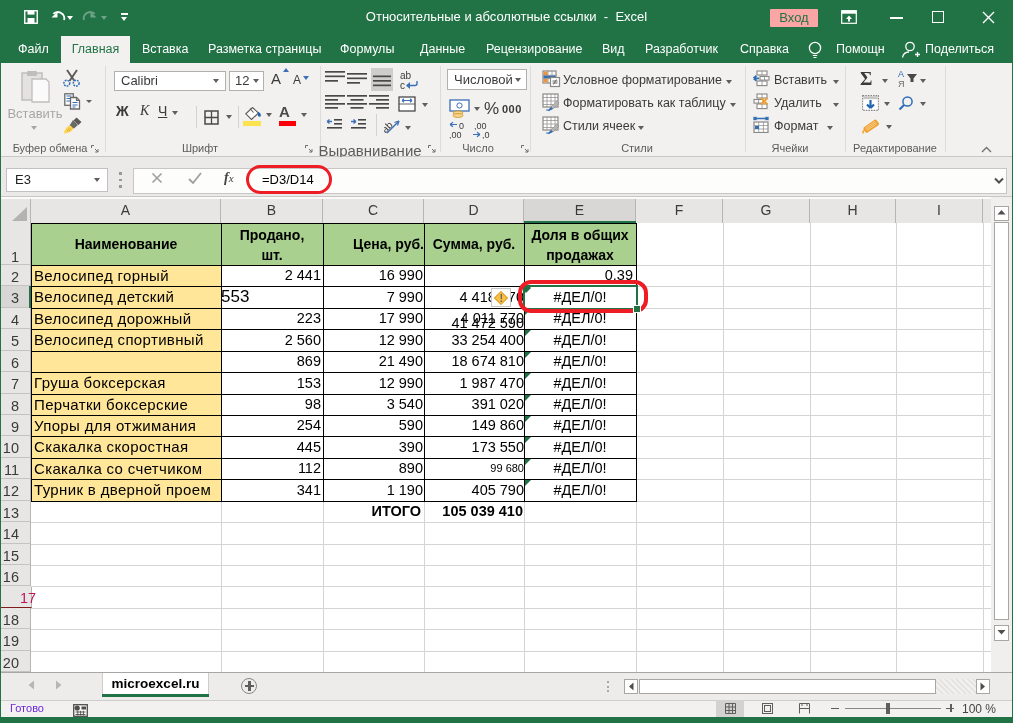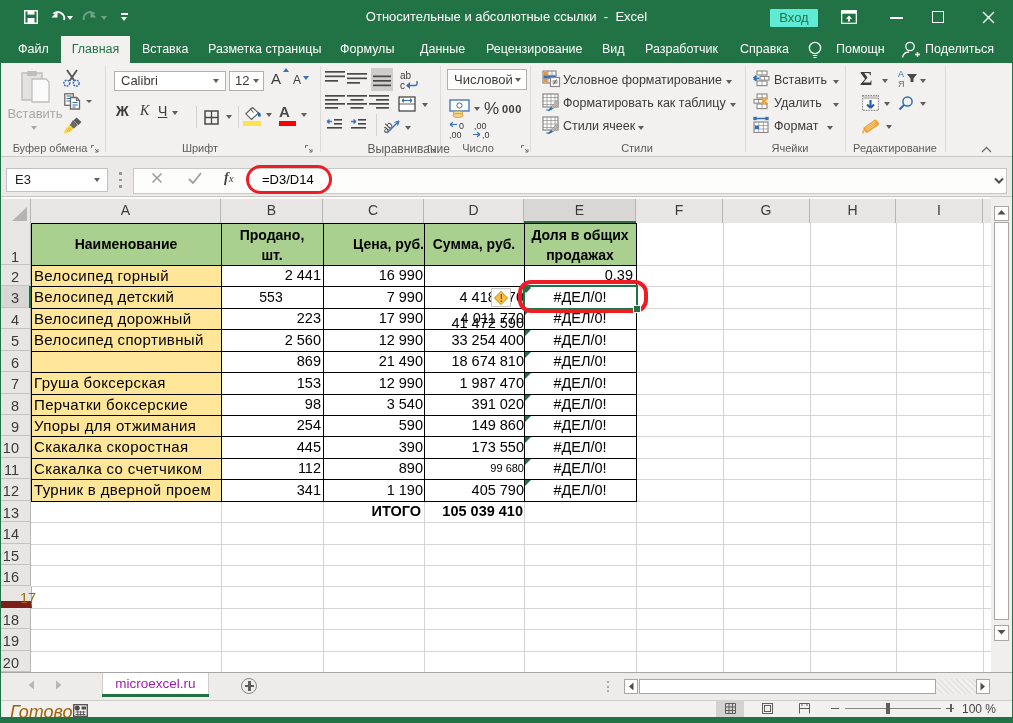--- a/index.html
+++ b/index.html
@@ -26,21 +26,21 @@
 <div class="dd" style="left:67px;top:16px;border-top-color:#fff;"></div>
 <svg class="a" style="left:82px;top:10px;" width="16" height="15" viewBox="0 0 16 15">
 <path d="M13.5 4.5 Q8 -0.5 3 4.5 Q1 7 2 10" fill="none" stroke="#6fa287" stroke-width="1.8"></path>
 <path d="M15.5 1 L15.5 7.5 L9 7.5 Z" fill="#217346"></path>
 <path d="M14.5 7.5 L8.5 7.5 L8.5 1.8 Z" fill="#6fa287"></path>
 </svg>
 <div class="dd" style="left:101px;top:16px;border-top-color:#6fa287;"></div>
 <div class="a" style="left:121px;top:13px;width:7px;height:1.5px;background:#fff;"></div>
 <div class="dd" style="left:121px;top:17px;border-top-color:#fff;"></div>
 <div class="a" style="left:0;top:9px;width:1013px;text-align:center;color:#fff;font-size:13px;">Относительные и абсолютные ссылки &nbsp;-&nbsp; Excel</div>
-<div class="a" style="left:770px;top:9px;width:48px;height:18px;background:#5eead4;border-radius:1px;color:#217346;font-size:13px;text-align:center;line-height:18px;">Вход</div>
+<div class="a" style="left:770px;top:9px;width:48px;height:18px;background:#fca5a5;border-radius:1px;color:#217346;font-size:13px;text-align:center;line-height:18px;">Вход</div>
 <svg class="a" style="left:841px;top:10px;" width="16" height="14" viewBox="0 0 16 14">
 <rect x="0.7" y="0.7" width="14.6" height="12.6" fill="none" stroke="#fff" stroke-width="1.2"></rect>
 <rect x="0.7" y="0.7" width="14.6" height="3" fill="#fff"></rect>
 <path d="M8 5.5 L11 9 L9 9 L9 11.5 L7 11.5 L7 9 L5 9 Z" fill="#fff"></path>
 </svg>
 <div class="a" style="left:890px;top:17px;width:13px;height:1.6px;background:#fff;"></div>
 <div class="a" style="left:932px;top:11px;width:12px;height:12px;border:1.3px solid #fff;"></div>
 <svg class="a" style="left:982px;top:11px;" width="13" height="13" viewBox="0 0 13 13">
 <path d="M1 1 L12 12 M12 1 L1 12" stroke="#fff" stroke-width="1.4"></path>
 </svg>
@@ -70,21 +70,21 @@
 <div class="a" style="left:0;top:63px;width:1013px;height:94px;background:#f2f1f0;border-bottom:1px solid #c9c7c5;"></div>
 <div class="a" style="left:105px;top:66px;width:1px;height:86px;background:#dddbd9;"></div>
 <div class="a" style="left:320px;top:66px;width:1px;height:86px;background:#dddbd9;"></div>
 <div class="a" style="left:440px;top:66px;width:1px;height:86px;background:#dddbd9;"></div>
 <div class="a" style="left:530px;top:66px;width:1px;height:86px;background:#dddbd9;"></div>
 <div class="a" style="left:745px;top:66px;width:1px;height:86px;background:#dddbd9;"></div>
 <div class="a" style="left:845px;top:66px;width:1px;height:86px;background:#dddbd9;"></div>
 <div class="a" style="left:945px;top:66px;width:1px;height:86px;background:#dddbd9;"></div>
 <div class="a" style="left:-30px;top:142px;width:160px;text-align:center;font-size:11px;color:#5c5b59;">Буфер обмена</div>
 <div class="a" style="left:120px;top:142px;width:160px;text-align:center;font-size:11px;color:#5c5b59;">Шрифт</div>
-<div class="a" style="left:290px;top:142px;width:160px;text-align:right;font-size:12px;color:#5c5b59;">Выравнивание</div>
+<div class="a" style="left:290px;top:142px;width:160px;text-align:center;font-size:15px;color:#5c5b59;">Выравнивание</div>
 <div class="a" style="left:398px;top:142px;width:160px;text-align:center;font-size:11px;color:#5c5b59;">Число</div>
 <div class="a" style="left:557px;top:142px;width:160px;text-align:center;font-size:11px;color:#5c5b59;">Стили</div>
 <div class="a" style="left:710px;top:142px;width:160px;text-align:center;font-size:11px;color:#5c5b59;">Ячейки</div>
 <div class="a" style="left:815px;top:142px;width:160px;text-align:center;font-size:11px;color:#5c5b59;">Редактирование</div>
 <svg class="a" style="left:91px;top:145px;" width="9" height="9" viewBox="0 0 9 9">
 <path d="M0.5 3 L0.5 0.5 L3 0.5 M4 4 L7 7 M7 4.2 L7 7 L4.2 7" fill="none" stroke="#6e6d6b" stroke-width="1"></path>
 </svg>
 <svg class="a" style="left:305px;top:145px;" width="9" height="9" viewBox="0 0 9 9">
 <path d="M0.5 3 L0.5 0.5 L3 0.5 M4 4 L7 7 M7 4.2 L7 7 L4.2 7" fill="none" stroke="#6e6d6b" stroke-width="1"></path>
 </svg>
@@ -365,21 +365,21 @@
 <div class="a" style="left:0;top:372px;width:31px;height:22px;background:#e7e6e5;border-bottom:1px solid #c5c3c1;border-right:1px solid #b7b5b3;font-size:14.5px;color:#3b3a39;text-align:right;padding-right:11px;line-height:25px;">7</div>
 <div class="a" style="left:0;top:394px;width:31px;height:21px;background:#e7e6e5;border-bottom:1px solid #c5c3c1;border-right:1px solid #b7b5b3;font-size:14.5px;color:#3b3a39;text-align:right;padding-right:11px;line-height:24px;">8</div>
 <div class="a" style="left:0;top:415px;width:31px;height:21px;background:#e7e6e5;border-bottom:1px solid #c5c3c1;border-right:1px solid #b7b5b3;font-size:14.5px;color:#3b3a39;text-align:right;padding-right:11px;line-height:24px;">9</div>
 <div class="a" style="left:0;top:436px;width:31px;height:22px;background:#e7e6e5;border-bottom:1px solid #c5c3c1;border-right:1px solid #b7b5b3;font-size:14.5px;color:#3b3a39;text-align:right;padding-right:11px;line-height:25px;">10</div>
 <div class="a" style="left:0;top:458px;width:31px;height:21px;background:#e7e6e5;border-bottom:1px solid #c5c3c1;border-right:1px solid #b7b5b3;font-size:14.5px;color:#3b3a39;text-align:right;padding-right:11px;line-height:24px;">11</div>
 <div class="a" style="left:0;top:479px;width:31px;height:22px;background:#e7e6e5;border-bottom:1px solid #c5c3c1;border-right:1px solid #b7b5b3;font-size:14.5px;color:#3b3a39;text-align:right;padding-right:11px;line-height:25px;">12</div>
 <div class="a" style="left:0;top:501px;width:31px;height:21px;background:#e7e6e5;border-bottom:1px solid #c5c3c1;border-right:1px solid #b7b5b3;font-size:14.5px;color:#3b3a39;text-align:right;padding-right:11px;line-height:24px;">13</div>
 <div class="a" style="left:0;top:522px;width:31px;height:22px;background:#e7e6e5;border-bottom:1px solid #c5c3c1;border-right:1px solid #b7b5b3;font-size:14.5px;color:#3b3a39;text-align:right;padding-right:11px;line-height:25px;">14</div>
 <div class="a" style="left:0;top:544px;width:31px;height:21px;background:#e7e6e5;border-bottom:1px solid #c5c3c1;border-right:1px solid #b7b5b3;font-size:14.5px;color:#3b3a39;text-align:right;padding-right:11px;line-height:24px;">15</div>
 <div class="a" style="left:0;top:565px;width:31px;height:21px;background:#e7e6e5;border-bottom:1px solid #c5c3c1;border-right:1px solid #b7b5b3;font-size:14.5px;color:#3b3a39;text-align:right;padding-right:11px;line-height:24px;">16</div>
-<div class="a" style="left:0;top:586px;width:31px;height:22px;background:#e7e6e5;border-bottom:7px solid #7f1d1d;border-right:1px solid #b7b5b3;font-size:14.5px;color:#a16207;text-align:right;padding-right:11px;line-height:25px;padding-left:20px;">17</div>
+<div class="a" style="left:0;top:586px;width:31px;height:22px;background:#e7e6e5;border-bottom:1px solid #7f1d1d;border-right:1px solid #b7b5b3;font-size:14.5px;color:#be185d;text-align:right;padding-right:11px;line-height:25px;padding-left:20px;">17</div>
 <div class="a" style="left:0;top:608px;width:31px;height:21px;background:#e7e6e5;border-bottom:1px solid #c5c3c1;border-right:1px solid #b7b5b3;font-size:14.5px;color:#3b3a39;text-align:right;padding-right:11px;line-height:24px;">18</div>
 <div class="a" style="left:0;top:629px;width:31px;height:22px;background:#e7e6e5;border-bottom:1px solid #c5c3c1;border-right:1px solid #b7b5b3;font-size:14.5px;color:#3b3a39;text-align:right;padding-right:11px;line-height:25px;">19</div>
 <div class="a" style="left:0;top:651px;width:31px;height:21px;background:#e7e6e5;border-bottom:1px solid #c5c3c1;border-right:1px solid #b7b5b3;font-size:14.5px;color:#3b3a39;text-align:right;padding-right:11px;line-height:24px;">20</div>
 <div class="a gl" style="left:221px;top:223px;width:1px;height:449px;"></div>
 <div class="a gl" style="left:323px;top:223px;width:1px;height:449px;"></div>
 <div class="a gl" style="left:424px;top:223px;width:1px;height:449px;"></div>
 <div class="a gl" style="left:524px;top:223px;width:1px;height:449px;"></div>
 <div class="a gl" style="left:636px;top:223px;width:1px;height:449px;"></div>
 <div class="a gl" style="left:723px;top:223px;width:1px;height:449px;"></div>
 <div class="a gl" style="left:810px;top:223px;width:1px;height:449px;"></div>
@@ -410,21 +410,21 @@
 <div class="a" style="left:221px;top:223px;width:102px;height:42px;font-weight:bold;font-size:14px;color:#000;text-align:center;line-height:20px;padding-top:2px;">Продано,<br>шт.</div>
 <div class="a" style="left:31px;top:223px;width:190px;height:42px;font-weight:bold;font-size:14px;color:#000;text-align:center;line-height:42px;">Наименование</div>
 <div class="a" style="left:323px;top:223px;width:101px;height:42px;font-weight:bold;font-size:14px;color:#000;text-align:right;line-height:42px;">Цена, руб.</div>
 <div class="a" style="left:424px;top:223px;width:100px;height:42px;font-weight:bold;font-size:14px;color:#000;text-align:center;line-height:42px;">Сумма, руб.</div>
 <div class="a" style="left:524px;top:223px;width:112px;height:42px;font-weight:bold;font-size:14px;color:#000;text-align:center;line-height:20px;padding-top:2px;">Доля в общих<br>продажах</div>
 <div class="a" style="left:34px;top:265px;width:186px;height:21px;font-size:15px;letter-spacing:0.35px;color:#000;line-height:21px;white-space:nowrap;">Велосипед горный</div>
 <div class="a" style="left:221px;top:265px;width:100px;height:21px;font-size:14.5px;color:#000;line-height:21px;text-align:right;">2 441</div>
 <div class="a" style="left:323px;top:265px;width:100px;height:21px;font-size:14.5px;color:#000;line-height:21px;text-align:right;">16 990</div>
 <div class="a" style="left:424px;top:265px;width:100px;height:21px;font-size:14.5px;color:#000;line-height:21px;text-align:right;margin-top:48px;">41 472 590</div>
 <div class="a" style="left:34px;top:286px;width:186px;height:22px;font-size:15px;letter-spacing:0.35px;color:#000;line-height:22px;white-space:nowrap;">Велосипед детский</div>
-<div class="a" style="left:221px;top:286px;width:100px;height:22px;font-size:14px;color:#000;line-height:22px;text-align:center;">553</div>
+<div class="a" style="left:221px;top:286px;width:100px;height:22px;font-size:17px;color:#000;line-height:22px;text-align:left;">553</div>
 <div class="a" style="left:323px;top:286px;width:100px;height:22px;font-size:14.5px;color:#000;line-height:22px;text-align:right;">7 990</div>
 <div class="a" style="left:424px;top:286px;width:100px;height:22px;font-size:14.5px;color:#000;line-height:22px;text-align:right;">4 418 470</div>
 <div class="a" style="left:34px;top:308px;width:186px;height:21px;font-size:15px;letter-spacing:0.35px;color:#000;line-height:21px;white-space:nowrap;">Велосипед дорожный</div>
 <div class="a" style="left:221px;top:308px;width:100px;height:21px;font-size:14.5px;color:#000;line-height:21px;text-align:right;">223</div>
 <div class="a" style="left:323px;top:308px;width:100px;height:21px;font-size:14.5px;color:#000;line-height:21px;text-align:right;">17 990</div>
 <div class="a" style="left:424px;top:308px;width:100px;height:21px;font-size:14.5px;color:#000;line-height:21px;text-align:right;">4 011 770</div>
 <div class="a" style="left:34px;top:329px;width:186px;height:22px;font-size:15px;letter-spacing:0.35px;color:#000;line-height:22px;white-space:nowrap;">Велосипед спортивный</div>
 <div class="a" style="left:221px;top:329px;width:100px;height:22px;font-size:14.5px;color:#000;line-height:22px;text-align:right;">2 560</div>
 <div class="a" style="left:323px;top:329px;width:100px;height:22px;font-size:14.5px;color:#000;line-height:22px;text-align:right;">12 990</div>
 <div class="a" style="left:424px;top:329px;width:100px;height:22px;font-size:14.5px;color:#000;line-height:22px;text-align:right;">33 254 400</div>
@@ -516,39 +516,39 @@
     </svg>
 <div class="a" style="left:0;top:672px;width:1013px;height:28px;background:#edecea;border-top:1px solid #a8a6a4;"></div>
 <svg class="a" style="left:27px;top:680px;" width="8" height="10" viewBox="0 0 8 10">
       <path d="M7 0.5 L1.5 5 L7 9.5 Z" fill="#b8b6b4"></path>
     </svg>
 <svg class="a" style="left:55px;top:680px;" width="8" height="10" viewBox="0 0 8 10">
       <path d="M1 0.5 L6.5 5 L1 9.5 Z" fill="#b8b6b4"></path>
     </svg>
 <div class="a" style="left:102px;top:673px;width:107px;height:24px;background:#fff;border-left:1px solid #cfcdcb;border-right:1px solid #cfcdcb;"></div>
 <div class="a" style="left:102px;top:694px;width:107px;height:3px;background:#217346;"></div>
-<div class="a" style="left:102px;top:676px;width:107px;text-align:center;font-size:13.5px;font-weight:normal;color:#a21caf;">microexcel.ru</div>
+<div class="a" style="left:102px;top:676px;width:107px;text-align:center;font-size:13.5px;font-weight:bold;color:#000000;">microexcel.ru</div>
 <div class="a" style="left:241px;top:677.5px;width:16px;height:16px;border:1.2px solid #8a8886;border-radius:50%;"></div>
 <div class="a" style="left:244.6px;top:684.6px;width:9.5px;height:2.4px;background:#5f5e5c;"></div>
 <div class="a" style="left:248.2px;top:681px;width:2.4px;height:9.5px;background:#5f5e5c;"></div>
 <div class="a" style="left:607px;top:681px;width:2.4px;height:2.4px;background:#a8a6a4;"></div>
 <div class="a" style="left:607px;top:685.5px;width:2.4px;height:2.4px;background:#a8a6a4;"></div>
 <div class="a" style="left:607px;top:690px;width:2.4px;height:2.4px;background:#a8a6a4;"></div>
 <div class="a" style="left:624px;top:679px;width:14px;height:15px;background:#fff;border:1px solid #a8a6a4;"></div>
 <svg class="a" style="left:628px;top:682px;" width="6" height="9" viewBox="0 0 6 9">
       <path d="M5.5 0.5 L1 4.5 L5.5 8.5 Z" fill="#4f4e4c"></path>
     </svg>
 <div class="a" style="left:639px;top:679px;width:297px;height:15px;background:#fff;border:1px solid #a8a6a4;"></div>
 <div class="a" style="left:936px;top:679px;width:40px;height:15px;background:repeating-linear-gradient(45deg,#e6e4e2 0 2px,#f2f1f0 2px 4px);"></div>
 <div class="a" style="left:976px;top:679px;width:14px;height:15px;background:#fff;border:1px solid #a8a6a4;"></div>
 <svg class="a" style="left:980px;top:682px;" width="6" height="9" viewBox="0 0 6 9">
       <path d="M0.5 0.5 L5 4.5 L0.5 8.5 Z" fill="#4f4e4c"></path>
     </svg>
 <div class="a" style="left:0;top:700px;width:1013px;height:17px;background:#f2f1f0;border-top:1px solid #cfcdcb;"></div>
-<div class="a" style="left:10px;top:702px;font-size:18px;color:#a16207;font-style:italic;">Готово</div>
+<div class="a" style="left:10px;top:702px;font-size:11px;color:#6d28d9;">Готово</div>
 <svg class="a" style="left:73px;top:704px;" width="15" height="13" viewBox="0 0 15 13">
 <rect x="0.7" y="0.7" width="13.6" height="11.6" fill="#fbfbfa" stroke="#4f4e4c" stroke-width="1.3"></rect>
 <circle cx="4.2" cy="4" r="2.6" fill="#4f4e4c"></circle>
 <rect x="8.5" y="2.5" width="4.5" height="3" fill="#4f4e4c"></rect>
 <path d="M2.5 8 L12.5 8 M2.5 10.5 L12.5 10.5 M4.8 6.8 L4.8 11.5 M7.6 6.8 L7.6 11.5 M10.4 6.8 L10.4 11.5" stroke="#4f4e4c" stroke-width="0.9"></path>
 </svg>
 <div class="a" style="left:716px;top:700px;width:28px;height:17px;background:#d4d2d0;"></div>
 <svg class="a" style="left:725px;top:703px;" width="11" height="11" viewBox="0 0 11 11">
 <path d="M0.5 0.5 H10.5 V10.5 H0.5 Z M0.5 4 H10.5 M0.5 7.5 H10.5 M4 0.5 V10.5 M7.5 0.5 V10.5" fill="none" stroke="#5f5e5c" stroke-width="1"></path>
 </svg>

